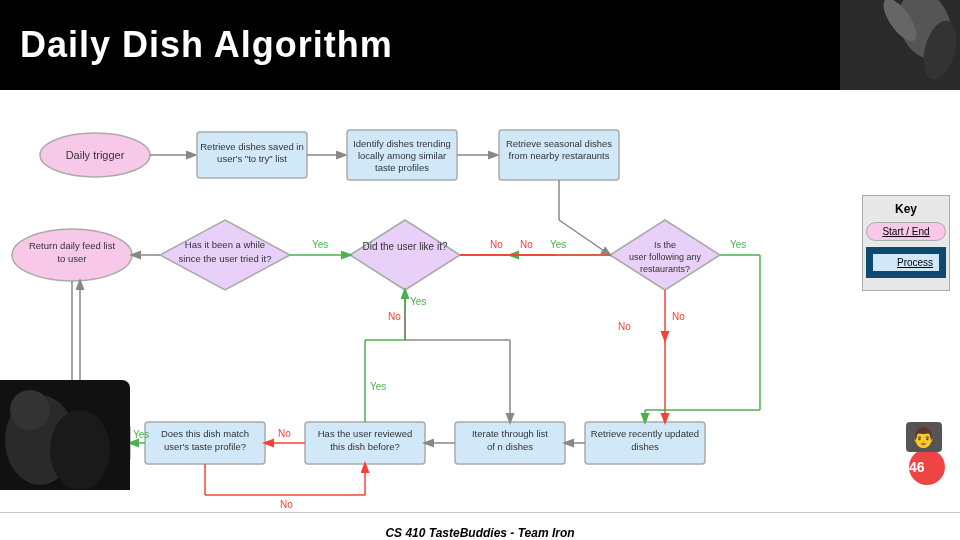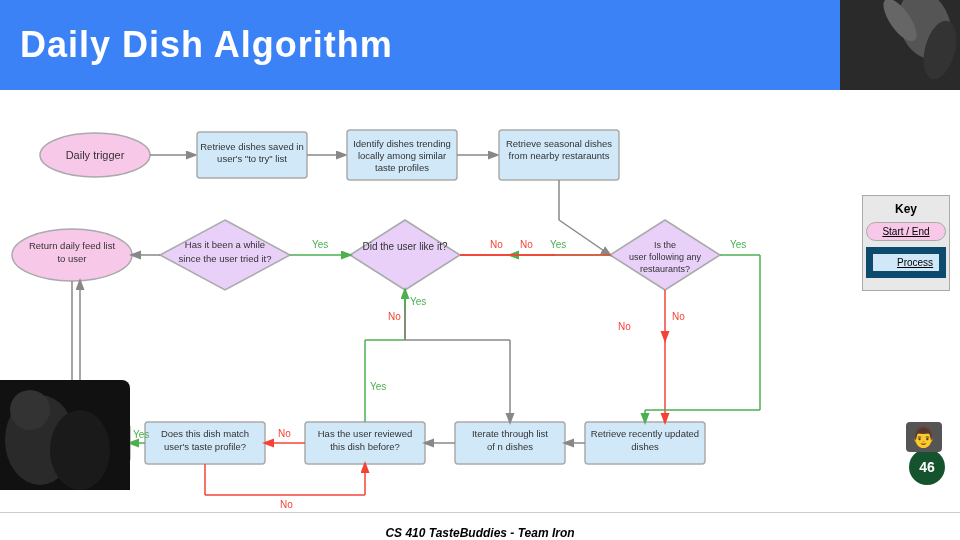--- a/index.html
+++ b/index.html
@@ -7,21 +7,21 @@
       width: 960px;
       height: 540px;
       overflow: hidden;
       background: #fff;
       font-family: Arial, sans-serif;
       position: relative;
     }
 
     
     #header {
-      background: #3b82f6;
+      background: #000000;
       color: #fff;
       padding: 10px 20px;
       font-size: 36px;
       font-weight: bold;
       letter-spacing: 1px;
       height: 90px;
       display: flex;
       align-items: center;
     }
 
@@ -60,26 +60,25 @@
       background: #fff;
     }
 
     
     .page-badge {
       position: absolute;
       bottom: 35px;
       right: 15px;
       width: 36px;
       height: 36px;
-      background: #14532d;
+      background: #ef4444;
       color: #fff;
       border-radius: 50%;
       display: flex;
       align-items: center;
-      justify-content: center;
       font-size: 14px;
       font-weight: bold;
     }
 
     
     .key-box {
       position: absolute;
       top: 105px;
       right: 10px;
       width: 88px;

